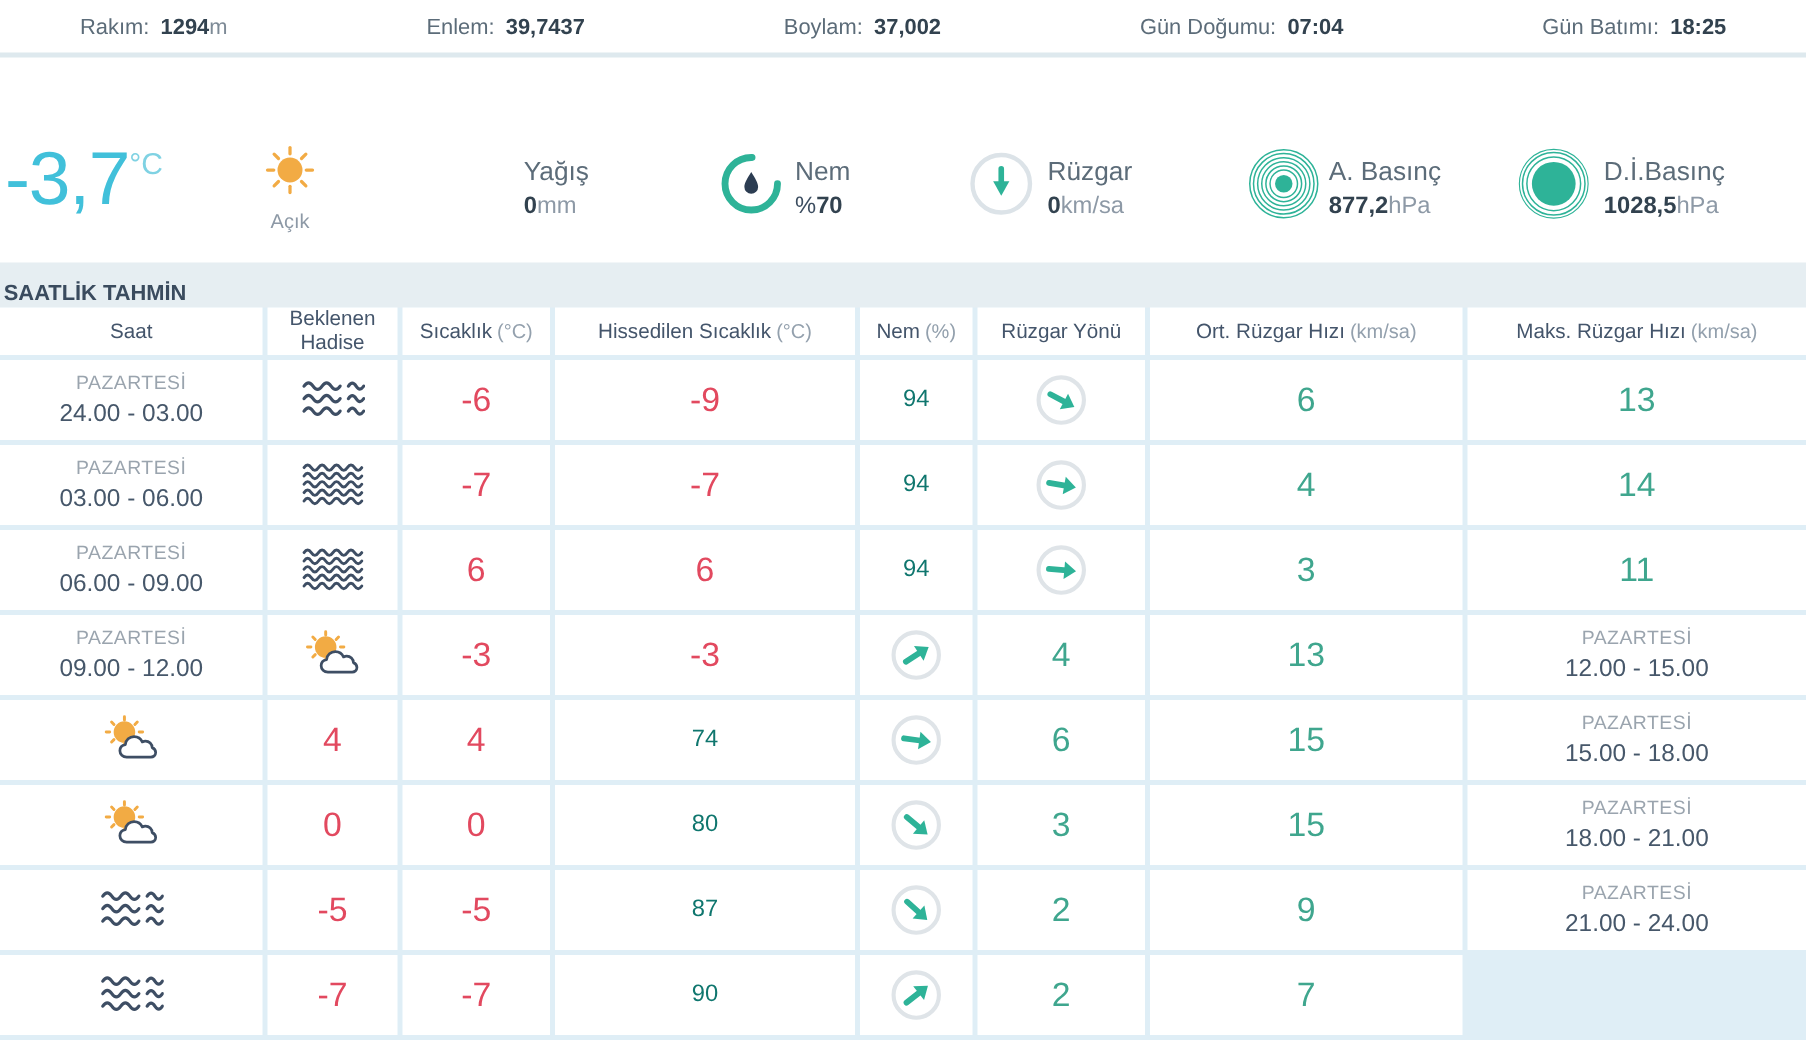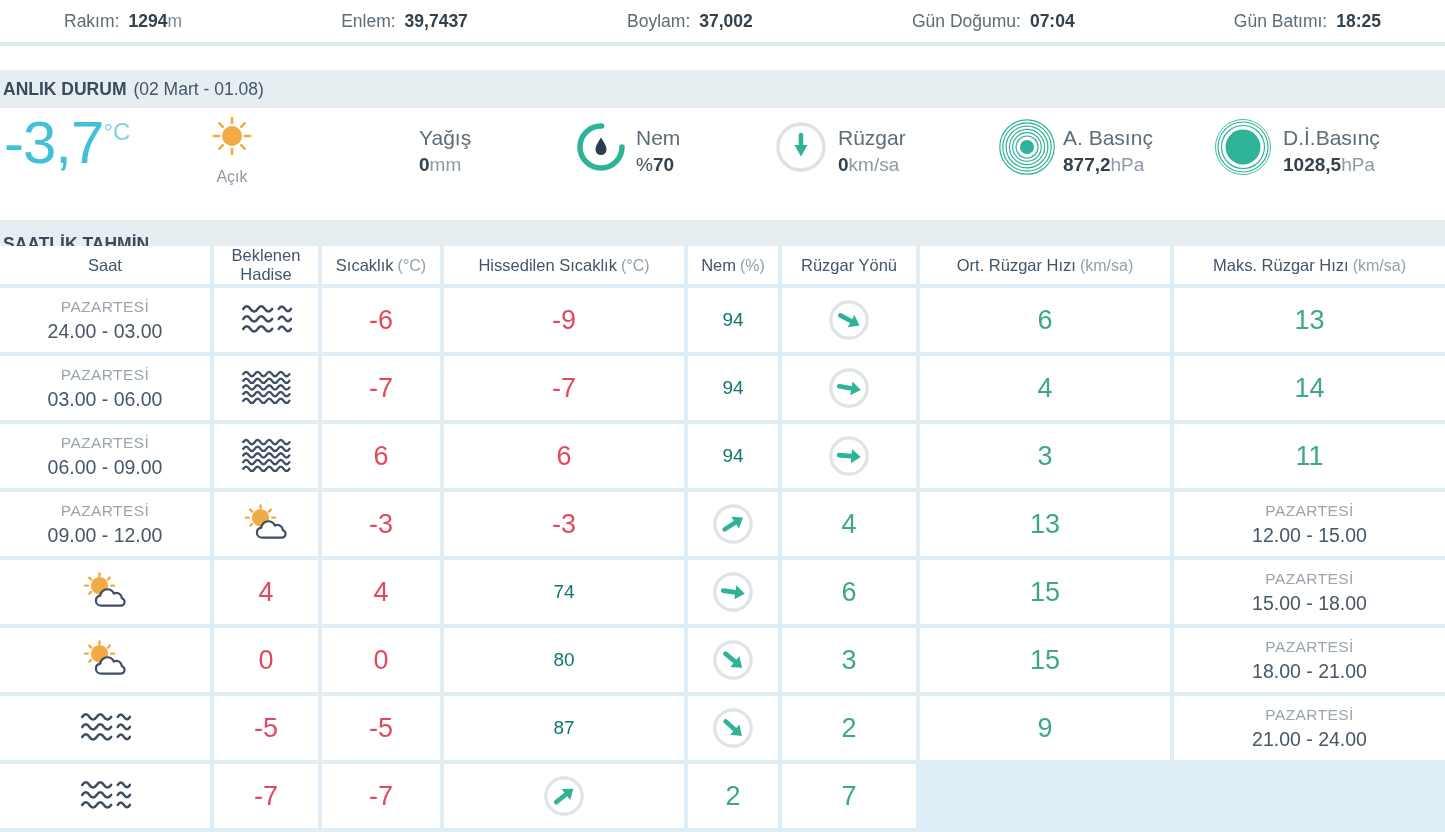--- a/index.html
+++ b/index.html
@@ -14,21 +14,21 @@
   .stat .val { color:#32424f; font-weight:bold; }
   .stat .unit { color:#7d8a96; font-weight:normal; }
   .topbar-divider { position:absolute; top:42px; left:0; width:100%; height:4px; background:#dee9ee; }
 
   
   .band { position:absolute; left:0; width:100%; background:#e6eef2; color:#3a4b5e; font-size:17.5px;
           display:flex; align-items:center; padding-left:3px; }
   .band .b-title { font-weight:bold; }
   .band .b-sub { font-weight:normal; margin-left:7px; color:#44556a; }
   .band.anlik { top:70px; height:38px; }
-  .band.saatlik { top:220px; height:48px; }
+  .band.saatlik { top:210px; height:48px; }
 
   
   .current { position:absolute; top:108px; left:0; width:100%; height:102px; }
   .big-temp { position:absolute; left:4px; top:4px; display:flex; color:#41c0da; }
   .big-temp .num { font-size:60px; line-height:62px; letter-spacing:-1px; }
   .big-temp .deg { font-size:24px; line-height:24px; margin-top:8px; color:#7fd2e3; }
   .cond { position:absolute; left:198px; top:8px; width:68px; text-align:center; }
   .cond-label { margin-top:2px; font-size:16px; color:#8d99a6; }
   .metric-txt { position:absolute; top:16px; }
   .metric-txt .m-label { font-size:21px; color:#5c6c79; line-height:27px; }
@@ -80,24 +80,20 @@
     </div>
     <div class="stat">
       <span class="lbl">Gün Doğumu:</span><span class="val">07:04</span>
     </div>
     <div class="stat">
       <span class="lbl">Gün Batımı:</span><span class="val">18:25</span>
     </div>
   </div>
   <div class="topbar-divider"></div>
 
-  <div class="band anlik">
-    <span class="b-title">ANLIK DURUM</span>
-    <span class="b-sub">(02 Mart - 01.08)</span>
-  </div>
 
   <div class="current">
     <div class="big-temp">
       <span class="num">-3,7</span>
       <span class="deg">°C</span>
     </div>
 
     <div class="cond">
       <span>
         <svg width="46" height="46" viewBox="0 0 46 46">
@@ -478,20 +474,21 @@
               <path d="M2.5 26 q3.25 -4.6 6.5 0 t6.5 0 t6.5 0 t6.5 0"></path>
               <path d="M34.5 8 q2.75 -4.2 5.5 0 t5.5 0"></path>
               <path d="M34.5 17 q2.75 -4.2 5.5 0 t5.5 0"></path>
               <path d="M34.5 26 q2.75 -4.2 5.5 0 t5.5 0"></path>
             </g>
           </svg>
         </span>
     </div>
     <div class="cell tempc">-7</div>
     <div class="cell tempc">-7</div>
+    <div class="cell hum">90</div>
     <div class="cell">
       <span class="arrow-wrap">
           <svg class="arrow-svg" viewBox="0 0 40 40">
             <circle cx="20" cy="20" r="16.5" fill="none" stroke="#dfe4e8" stroke-width="3"></circle>
             <g transform="rotate(-38 20 20)">
               <line x1="11" y1="20" x2="24" y2="20" stroke="#2eb398" stroke-width="4.2" stroke-linecap="round"></line>
               <path d="M22.2 13.6 L30.8 20 L22.2 26.4 Z" fill="#2eb398"></path>
             </g>
           </svg>
         </span>

